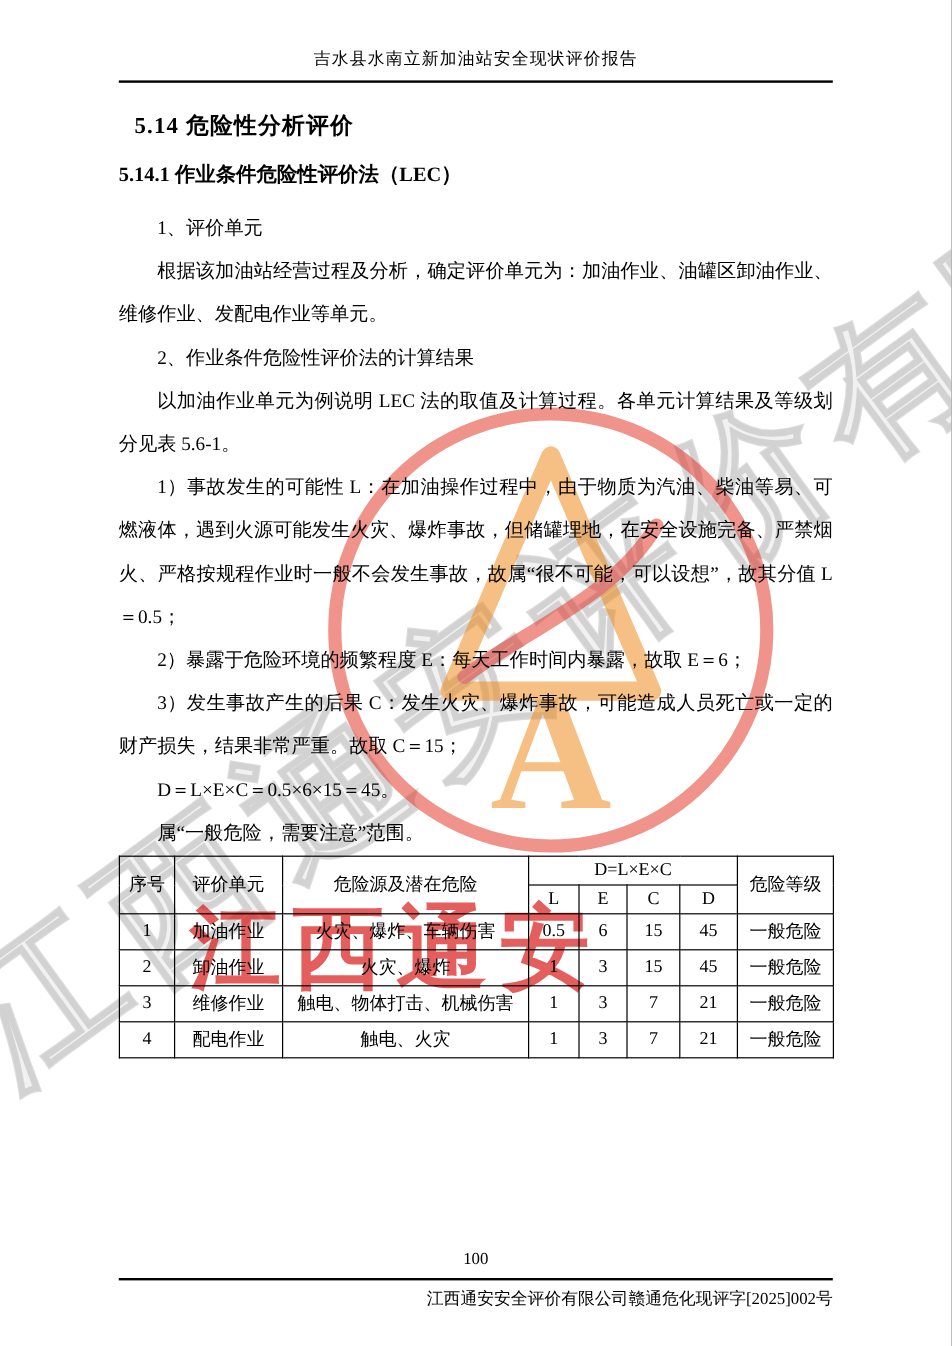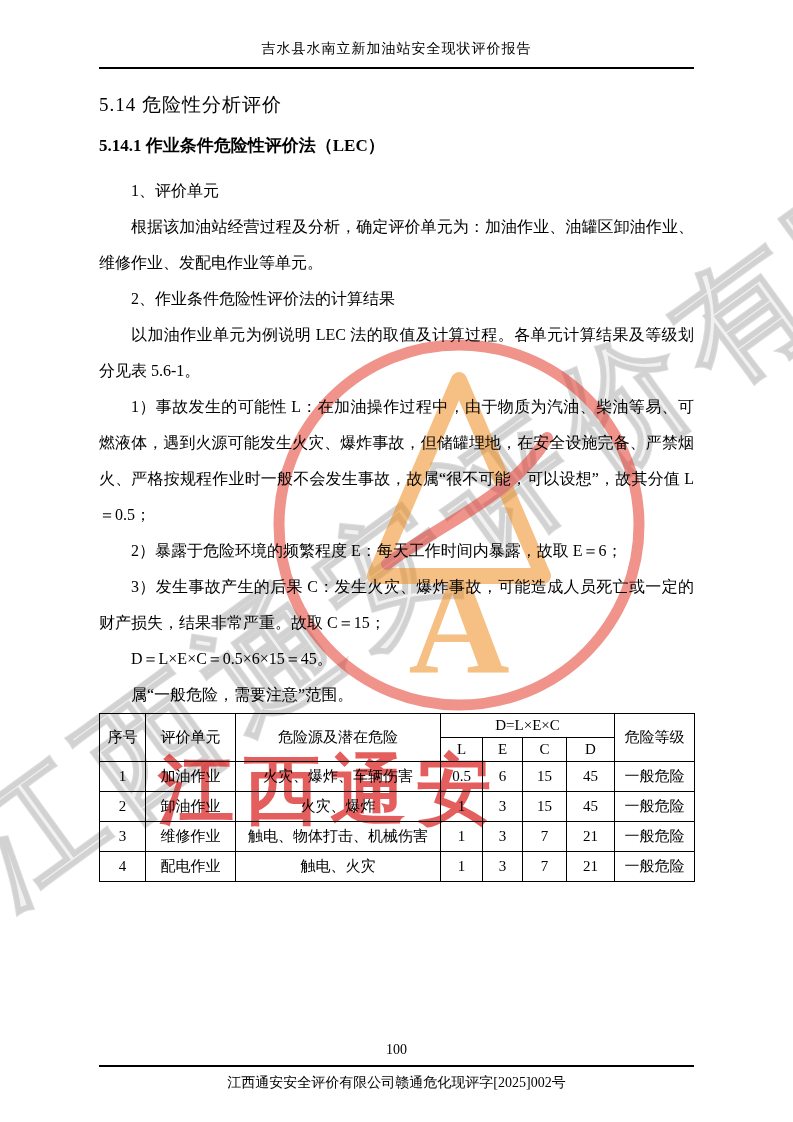--- a/index.html
+++ b/index.html
@@ -28,41 +28,41 @@
     font-size:76px; font-weight:bold; letter-spacing:10px; white-space:nowrap;
     color:rgba(216,26,26,0.70);
   }
   .wm-logo { position:absolute; left:262px; top:328px; width:395px; height:395px; opacity:0.55; }
 
   
   .header { position:absolute; top:40px; left:99px; right:99px; text-align:center; z-index:1; }
   .header-title { font-size:14px; letter-spacing:1px; padding-bottom:9px; border-bottom:2px solid #000000; }
 
   .content { position:absolute; top:86px; left:99px; right:99px; z-index:1; }
-  .h1 { font-size:19px; font-weight:normal; margin:6px 0 16px 0; letter-spacing:1px; }
+  .h1 { font-size:19px; font-weight:bold; margin:6px 0 16px 13px; letter-spacing:1px; }
   .h2 { font-size:17px; font-weight:bold; margin:0 0 16px 0; }
   .para { font-size:16px; line-height:36px; text-align:justify; text-indent:2em; }
 
   .table-caption { font-size:16px; line-height:36px; text-align:center; margin-top:2px; }
 
   table.risk-table { width:100%; border-collapse:collapse; table-layout:fixed; }
   table.risk-table td {
     border:1px solid #000; text-align:center; vertical-align:middle;
     font-size:15px; padding:2px 2px; background:transparent;
   }
   tr.hdr td { height:24px; }
   tr.data td { height:30px; }
 
   .closing { margin-top:4px; }
 
   .footer { position:absolute; left:99px; right:99px; bottom:30px; z-index:1; }
   .page-number { text-align:center; font-size:14px; margin-bottom:7px; }
   .footer-row {
     border-top:2px solid #000; padding-top:7px;
-    display:flex; justify-content:center; font-size:14px;
+    display:flex; justify-content:flex-end; font-size:14px;
   }
 </style>
 </head>
 <body>
 
 <div class="page">
 
   <div class="watermarks">
     <div class="wm-diag">江西通安评价有限公司</div>
     <svg class="wm-logo" viewBox="0 0 395 395">

